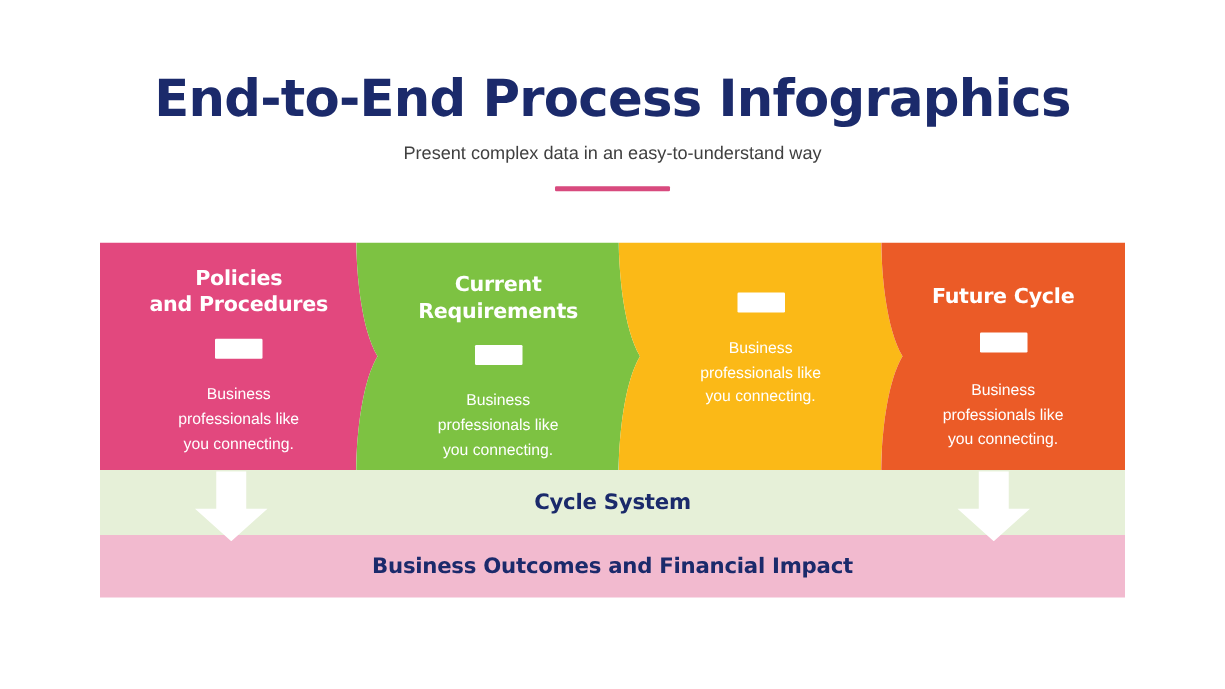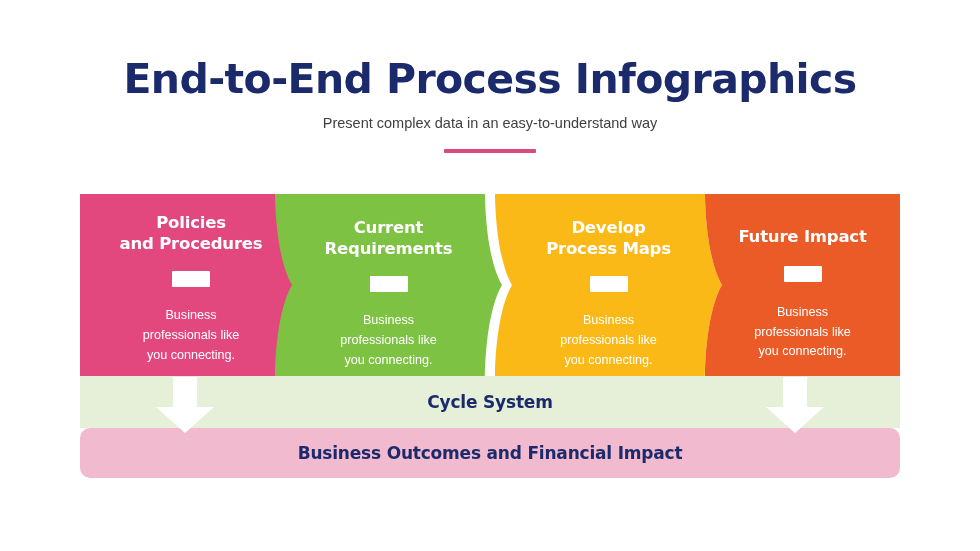--- a/index.html
+++ b/index.html
@@ -140,21 +140,20 @@
   .outcome-band {
     position: absolute;
     left: 80px;
     top: 428px;
     width: 820px;
     height: 50px;
     background: #f2bacf;
     display: flex;
     align-items: center;
     justify-content: center;
-    border-radius: 10px;
   }
   .outcome-label {
     font-size: 17px;
     font-weight: bold;
     color: #1b2a6b;
     font-family: "DejaVu Sans", sans-serif;
     letter-spacing: -0.2px;
   }
 
   
@@ -186,57 +185,55 @@
     <div class="panel-inner">
       <div class="panel-title">Policies
 and Procedures</div>
       <div class="panel-chip"></div>
       <div class="panel-desc">Business
 professionals like
 you connecting.</div>
     </div>
   </div>
 
-  <div class="panel nudge-down" style="left:195px; width:227px;">
+  <div class="panel nudge-down" style="left:205px; width:227px;">
     <svg class="panel-bg" viewBox="0 0 227 182" preserveAspectRatio="none">
       <path d="M0,0 L210,0 C210,0 210,62 227,91 C210,120 210,182 210,182 L0,182
                C0,182 0,120 17,91 C0,62 0,0 0,0 Z" fill="#7dc242"></path>
     </svg>
     <div class="panel-inner">
       <div class="panel-title">Current
 Requirements</div>
       <div class="panel-chip"></div>
       <div class="panel-desc">Business
 professionals like
 you connecting.</div>
     </div>
   </div>
 
   <div class="panel nudge-down" style="left:415px; width:227px;">
     <svg class="panel-bg" viewBox="0 0 227 182" preserveAspectRatio="none">
       <path d="M0,0 L210,0 C210,0 210,62 227,91 C210,120 210,182 210,182 L0,182
                C0,182 0,120 17,91 C0,62 0,0 0,0 Z" fill="#fbb917"></path>
     </svg>
     <div class="panel-inner">
-      <div class="panel-title">Develop
-Process Maps</div>
       <div class="panel-chip"></div>
       <div class="panel-desc">Business
 professionals like
 you connecting.</div>
     </div>
   </div>
 
   <div class="panel single-line" style="left:625px; width:195px;">
     <svg class="panel-bg" viewBox="0 0 195 182" preserveAspectRatio="none">
       <path d="M0,0 L195,0 L195,182 L0,182
                C0,182 0,120 17,91 C0,62 0,0 0,0 Z" fill="#eb5b27"></path>
     </svg>
     <div class="panel-inner">
-      <div class="panel-title">Future Impact</div>
+      <div class="panel-title">Future Cycle</div>
       <div class="panel-chip"></div>
       <div class="panel-desc">Business
 professionals like
 you connecting.</div>
     </div>
   </div>
 
 </div>
 
 <div class="cycle-band">

